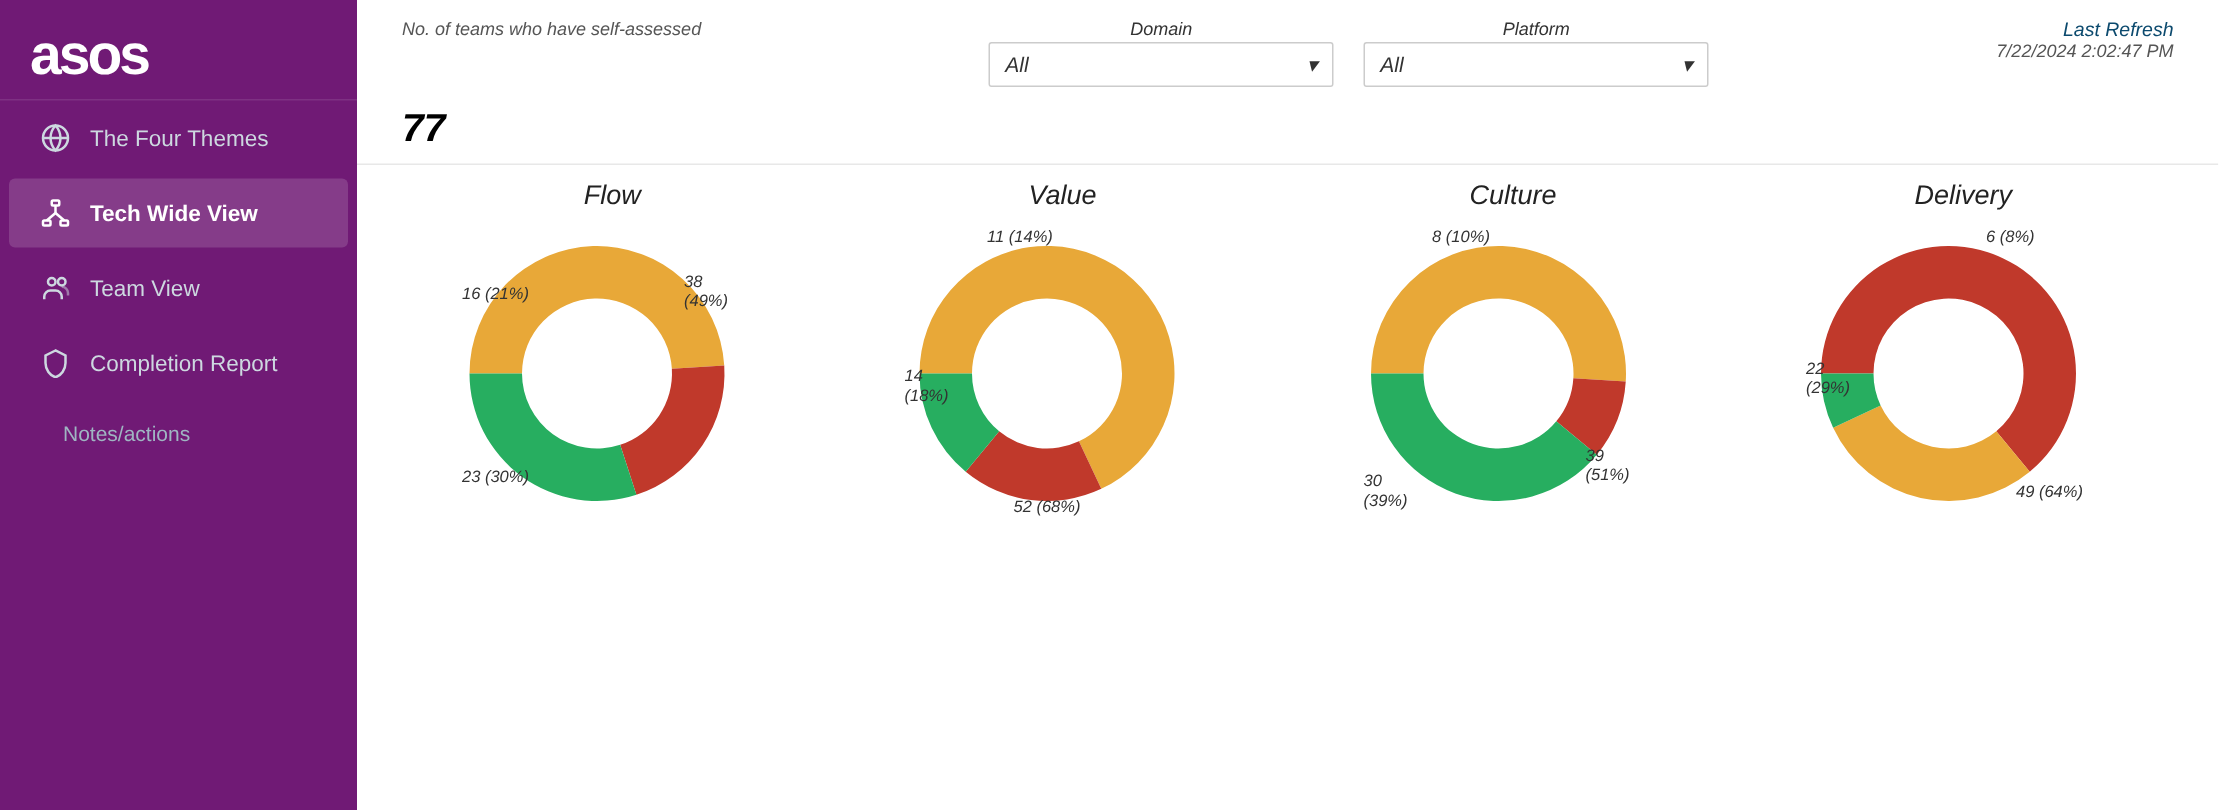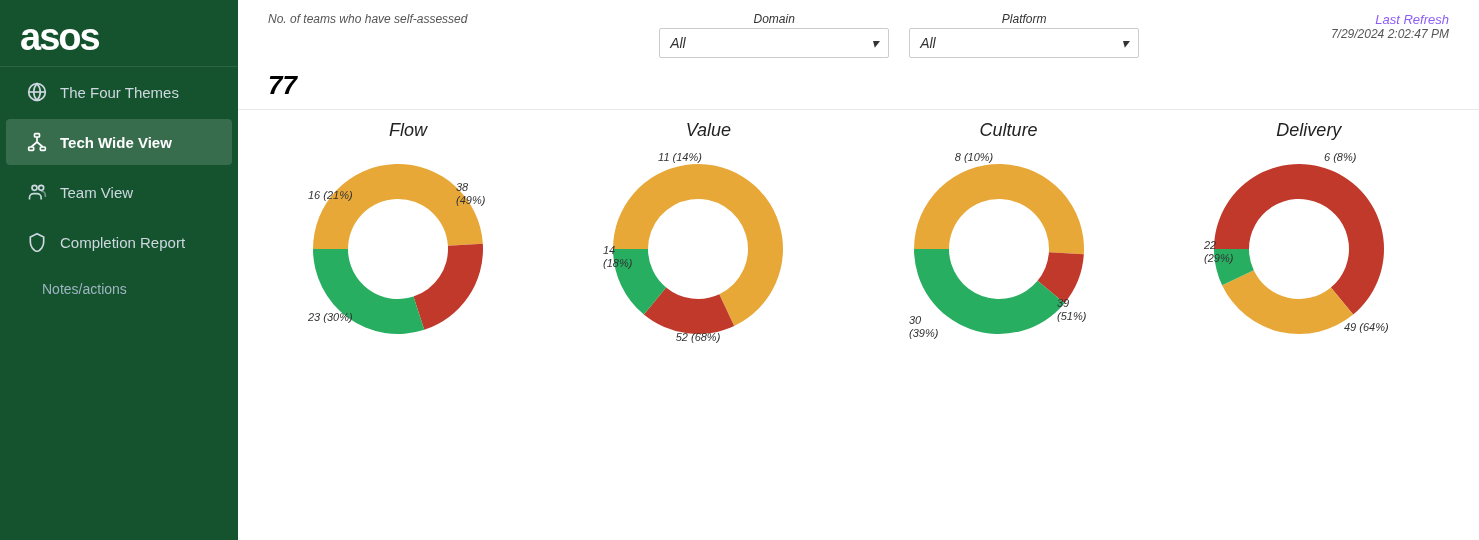--- a/index.html
+++ b/index.html
@@ -2,21 +2,21 @@
 <html><head>
   <meta charset="utf-8">
   <style>
     * { box-sizing: border-box; margin: 0; padding: 0; }
     body { font-family: 'Segoe UI', Arial, sans-serif; display: flex; height: 540px; overflow: hidden; background: #fff; }
 
     
     .sidebar {
       width: 238px;
       min-width: 238px;
-      background: #14532d;
+      background: #701a75;
       color: #fff;
       display: flex;
       flex-direction: column;
       height: 540px;
     }
     .logo-area {
       padding: 18px 20px 10px 20px;
       border-bottom: 1px solid rgba(255,255,255,0.1);
     }
     .logo-text {
@@ -75,21 +75,21 @@
     .filters { display: flex; gap: 20px; align-items: center; }
     .filter-group { display: flex; flex-direction: column; gap: 2px; }
     .filter-label { font-size: 12px; color: #333; font-weight: 500; text-align: center; }
     .filter-select {
       display: flex; align-items: flex-start; justify-content: space-between;
       border: 1px solid #ccc; padding: 6px 10px; min-width: 230px;
       font-size: 14px; color: #333; cursor: pointer; background: #fff;
       border-radius: 2px;
     }
     .last-refresh { display: flex; flex-direction: column; align-items: flex-end; }
-    .last-refresh-label { font-size: 13px; color: #8b5cf6; }
+    .last-refresh-label { font-size: 13px; color: #0c4a6e; }
     .last-refresh-time { font-size: 12px; color: #555; }
 
     
     .charts-area {
       display: flex;
       flex: 1;
       padding: 10px 20px 10px 20px;
       gap: 0;
       justify-content: space-around;
       align-items: flex-start;
@@ -188,21 +188,21 @@
         <span class="filter-label">Platform</span>
         <div class="filter-select">
           <span>All</span>
           <span>▾</span>
         </div>
       </div>
     </div>
 
     <div class="last-refresh">
       <span class="last-refresh-label">Last Refresh</span>
-      <span class="last-refresh-time">7/29/2024 2:02:47 PM</span>
+      <span class="last-refresh-time">7/22/2024 2:02:47 PM</span>
     </div>
   </div>
 
   <div class="charts-area" id="charts-area">
   <div class="chart-container">
         <div class="chart-title">Flow</div>
         <svg width="220" height="210" viewBox="0 0 220 210">
           <path d="M 15 99.99999999999999
           A 85 85 0 0 1 184.8322719164031 94.66280584000837
           L 149.9013364214136 96.86047402353434

